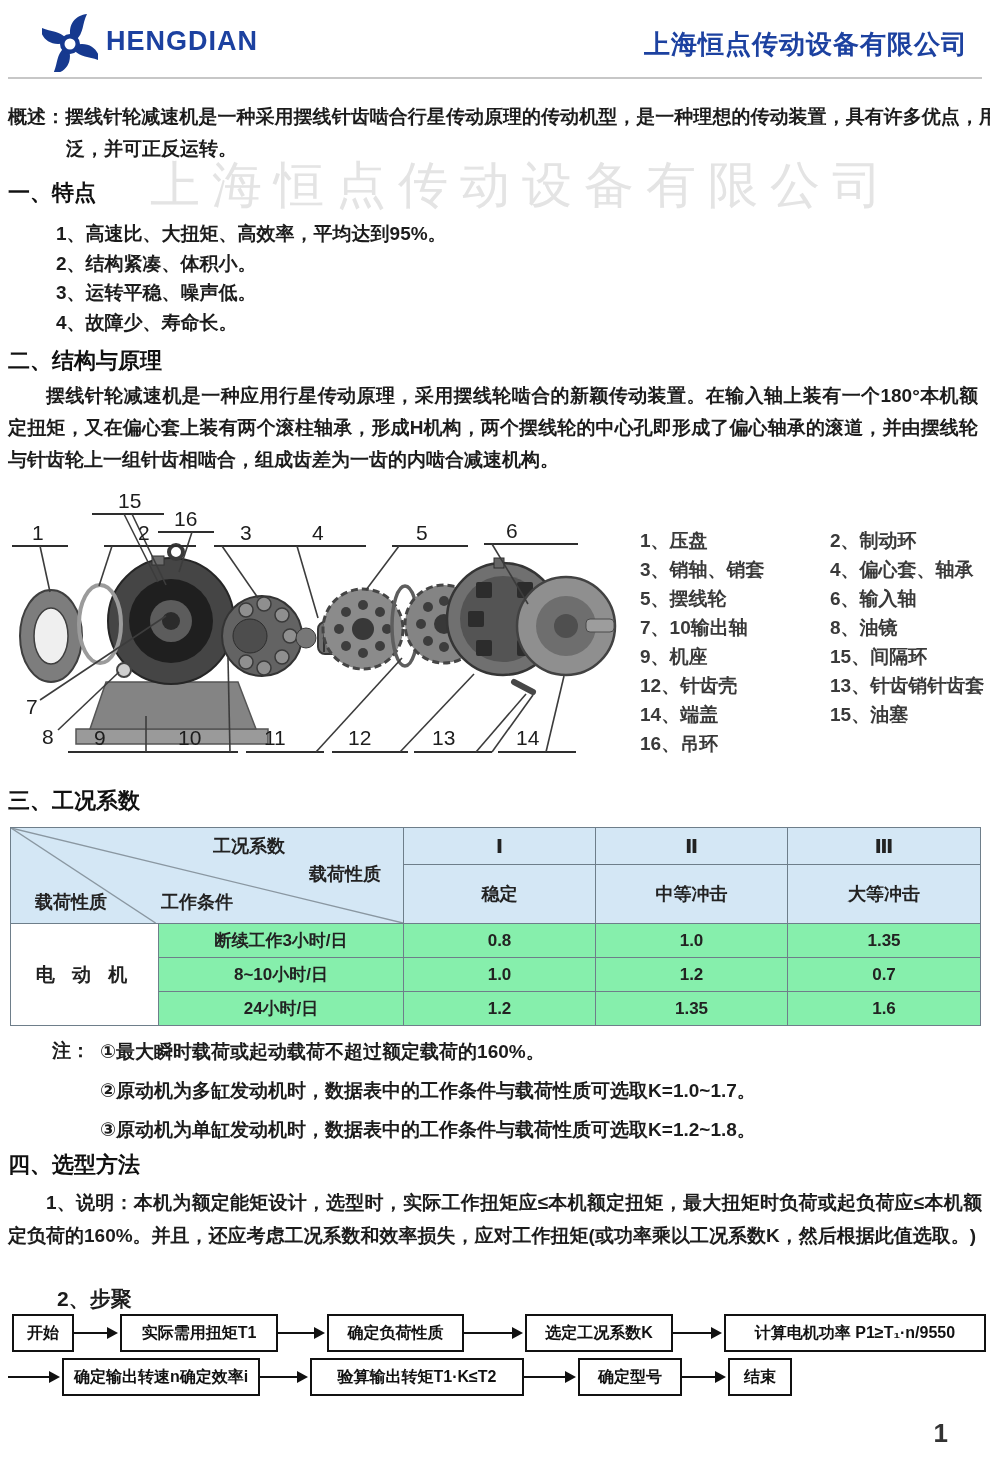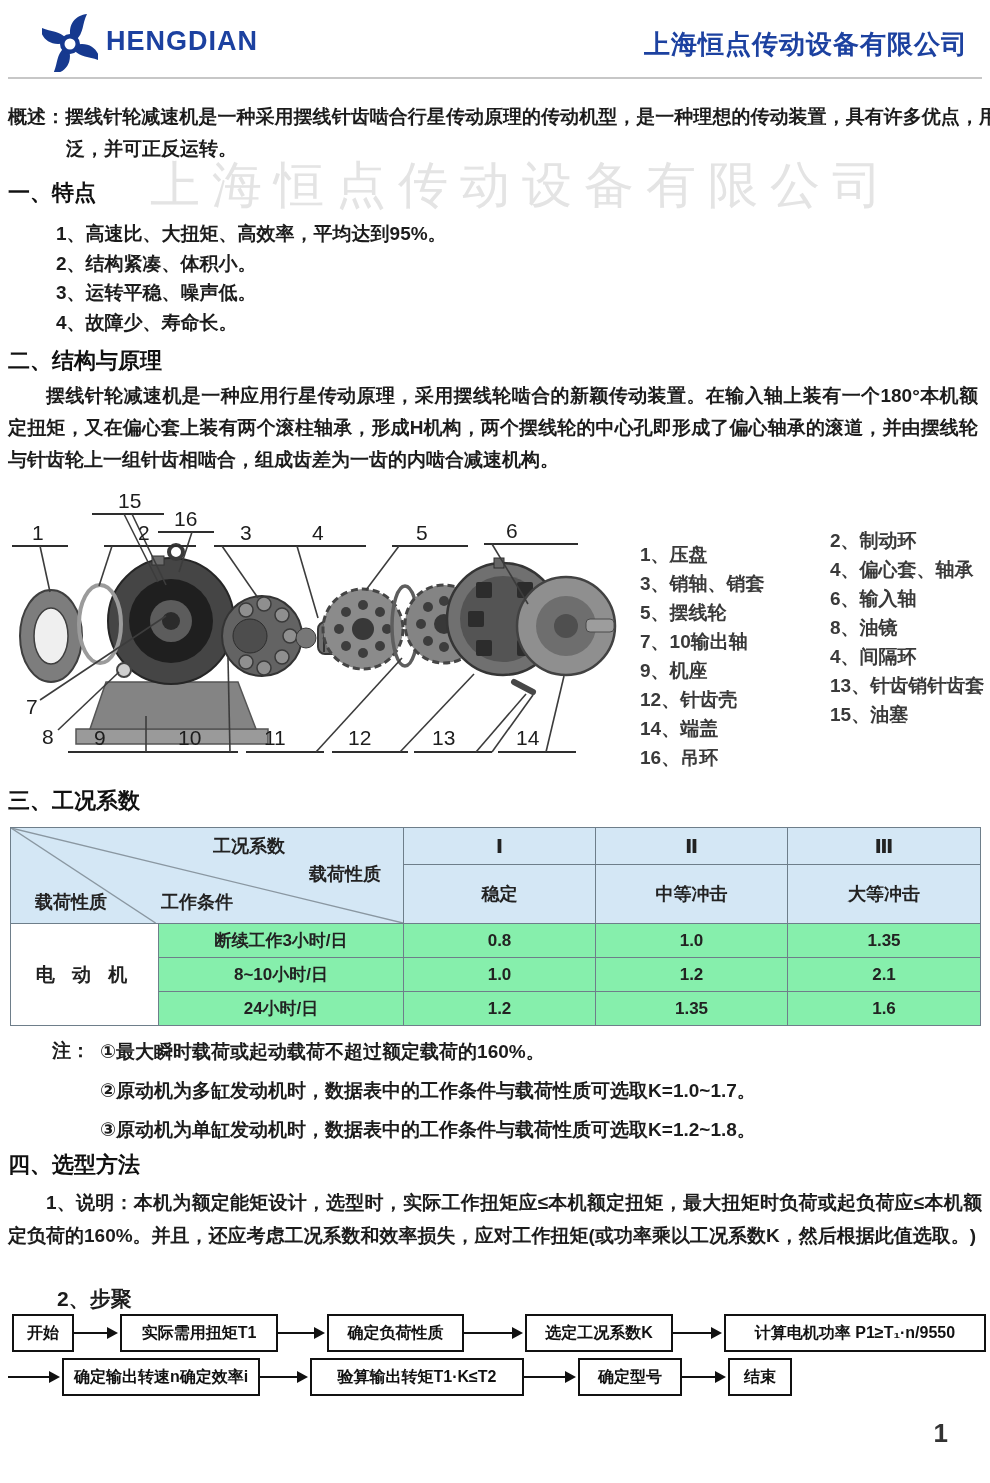--- a/index.html
+++ b/index.html
@@ -19,21 +19,21 @@
   
   .para{font-size:19px;line-height:32px;font-weight:600;text-align:justify;}
   .overview{position:absolute;left:8px;top:101px;width:970px;padding-left:58px;text-indent:-58px;}
   .sec-title{position:absolute;left:8px;font-size:22px;font-weight:800;color:#111;}
   .feat-list{position:absolute;left:56px;top:219px;font-size:19px;font-weight:600;line-height:29.5px;}
   .structure-para{position:absolute;left:8px;top:380px;width:970px;text-indent:2em;}
   
   .diagram-svg{position:absolute;left:6px;top:486px;}
   .parts-list{position:absolute;left:640px;top:526px;width:348px;font-size:19px;font-weight:600;color:#3a3a3a;}
   .parts-row{display:flex;height:29px;line-height:29px;}
-  .parts-cell-l{width:190px;margin-top:14px;}
+  .parts-cell-l{width:190px;}
   .parts-cell-r{flex:1;}
   
   .coeff-table{position:absolute;left:10px;top:827px;border-collapse:collapse;table-layout:fixed;width:970px;}
   .coeff-table td,.coeff-table th{border:1px solid #6e7e8a;padding:0;text-align:center;vertical-align:middle;
     font-weight:600;color:#222;}
   .coeff-table .hd{background:#d4e7f5;}
   .corner-cell{position:relative;height:94px;background:#d4e7f5;}
   .corner-cell svg{position:absolute;inset:0;width:100%;height:100%;}
   .corner-lbl{position:absolute;font-size:18px;font-weight:600;color:#222;white-space:nowrap;text-align:center;}
   .grade-cell{height:36px;font-size:20px;}
@@ -279,21 +279,21 @@
       <div class="parts-row">
         <div class="parts-cell-l">5、摆线轮</div>
         <div class="parts-cell-r">6、输入轴</div>
       </div>
       <div class="parts-row">
         <div class="parts-cell-l">7、10输出轴</div>
         <div class="parts-cell-r">8、油镜</div>
       </div>
       <div class="parts-row">
         <div class="parts-cell-l">9、机座</div>
-        <div class="parts-cell-r">4、间隔环</div>
+        <div class="parts-cell-r">15、间隔环</div>
       </div>
       <div class="parts-row">
         <div class="parts-cell-l">12、针齿壳</div>
         <div class="parts-cell-r">13、针齿销针齿套</div>
       </div>
       <div class="parts-row">
         <div class="parts-cell-l">14、端盖</div>
         <div class="parts-cell-r">15、油塞</div>
       </div>
       <div class="parts-row">
@@ -337,21 +337,21 @@
         <td class="body-cell motor-cell" rowspan="3">电 动 机</td>
         <td class="body-cell">断续工作3小时/日</td>
         <td class="body-cell">0.8</td>
         <td class="body-cell">1.0</td>
         <td class="body-cell">1.35</td>
       </tr>
       <tr>
         <td class="body-cell">8~10小时/日</td>
         <td class="body-cell">1.0</td>
         <td class="body-cell">1.2</td>
-        <td class="body-cell">2.1</td>
+        <td class="body-cell">0.7</td>
       </tr>
       <tr>
         <td class="body-cell">24小时/日</td>
         <td class="body-cell">1.2</td>
         <td class="body-cell">1.35</td>
         <td class="body-cell">1.6</td>
       </tr>
     </tbody>
       </table>
 

